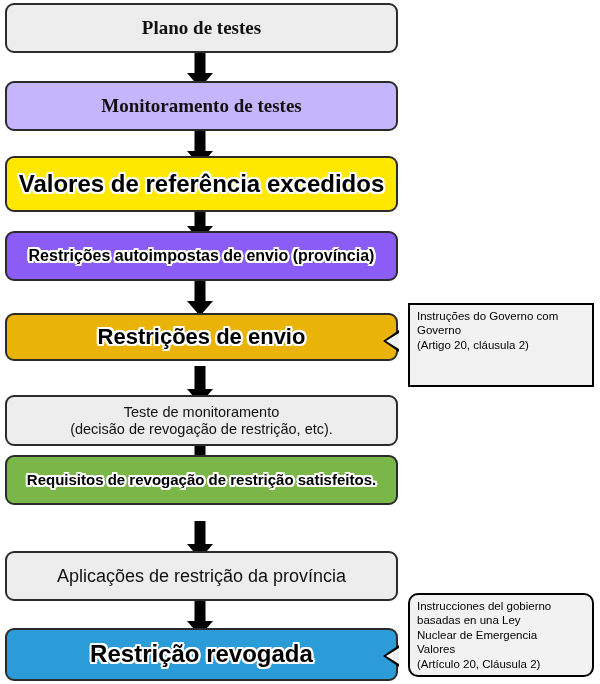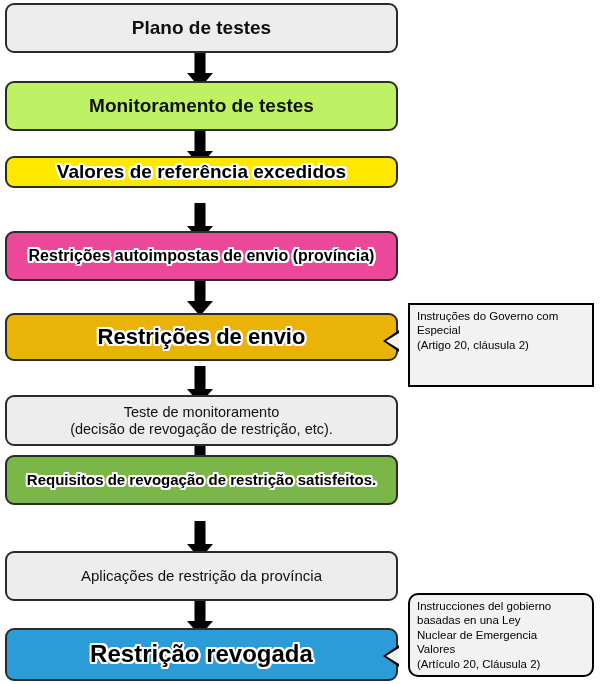--- a/index.html
+++ b/index.html
@@ -22,21 +22,21 @@
     align-items:center;
     justify-content:center;
     text-align:center;
     line-height:1.12;
     z-index:3;
   }
   .node .ln{display:block;white-space:nowrap;}
 
   
   .plain{background:#ededed;color:#111111;}
-  .plain.bold{font-weight:bold;}
+  .plain.bold{font-weight:bold;font-family:Liberation Serif, serif;}
 
   
   .colored{
     color:#000000;
     font-weight:bold;
     -webkit-text-stroke:0px;
     text-shadow:
       -1.6px -1.6px 0 #ffffff,  1.6px -1.6px 0 #ffffff,
       -1.6px  1.6px 0 #ffffff,  1.6px  1.6px 0 #ffffff,
       -1.6px 0 0 #ffffff,  1.6px 0 0 #ffffff,
@@ -126,59 +126,59 @@
   </div>
   <div class="arrow" style="left:186px;top:598px;width:28px;height:38px;">
     <div class="stem" style="height:26px;"></div>
       <div class="head"></div>
   </div>
 
   <div class="node plain bold" style="left:5px;top:3px;width:393px;height:50px;background:#ededed;font-size:19px;">
     <span class="ln">Plano de testes</span>
   </div>
 
-  <div class="node plain bold" style="left:5px;top:81px;width:393px;height:50px;background:#bef264;font-size:19px;">
+  <div class="node plain bold" style="left:5px;top:81px;width:393px;height:50px;background:#c4b5fd;font-size:19px;">
     <span class="ln">Monitoramento de testes</span>
   </div>
 
-  <div class="node colored" style="left:5px;top:156px;width:393px;height:32px;background:#ffe800;font-size:19px;">
+  <div class="node colored" style="left:5px;top:156px;width:393px;height:56px;background:#ffe800;font-size:24px;">
     <span class="ln">Valores de referência excedidos</span>
   </div>
 
-  <div class="node colored" style="left:5px;top:231px;width:393px;height:50px;background:#ec4899;font-size:16px;">
+  <div class="node colored" style="left:5px;top:231px;width:393px;height:50px;background:#8b5cf6;font-size:16px;">
     <span class="ln">Restrições autoimpostas de envio (província)</span>
   </div>
 
   <div class="node colored" style="left:5px;top:313px;width:393px;height:48px;background:#eab308;font-size:22px;">
     <span class="ln">Restrições de envio</span>
   </div>
 
   <div class="node plain" style="left:5px;top:395px;width:393px;height:51px;background:#ededed;font-size:14.5px;">
     <span class="ln">Teste de monitoramento</span>
     <span class="ln">(decisão de revogação de restrição, etc).</span>
   </div>
 
   <div class="node colored" style="left:5px;top:455px;width:393px;height:50px;background:#7ab648;font-size:15px;">
     <span class="ln">Requisitos de revogação de restrição satisfeitos.</span>
   </div>
 
-  <div class="node plain" style="left:5px;top:551px;width:393px;height:50px;background:#ededed;font-size:15px;">
+  <div class="node plain" style="left:5px;top:551px;width:393px;height:50px;background:#ededed;font-size:18px;">
     <span class="ln">Aplicações de restrição da província</span>
   </div>
 
   <div class="node colored" style="left:5px;top:628px;width:393px;height:53px;background:#2c9cd8;font-size:24px;">
     <span class="ln">Restrição revogada</span>
   </div>
 
   <div class="tail" style="left:383px;top:330px;">
       <i></i>
     </div>
   <div class="callout" style="left:408px;top:303px;width:186px;height:84px;">
     <span class="cl">Instruções do Governo com</span>
-    <span class="cl">Especial</span>
+    <span class="cl">Governo</span>
     <span class="cl">(Artigo 20, cláusula 2)</span>
   </div>
 
   <div class="tail" style="left:383px;top:645px;">
       <i></i>
     </div>
   <div class="callout" style="left:408px;top:593px;width:186px;height:84px;border-radius:10px;">
     <span class="cl">Instrucciones del gobierno</span>
     <span class="cl">basadas en una Ley</span>
     <span class="cl">Nuclear de Emergencia</span>

